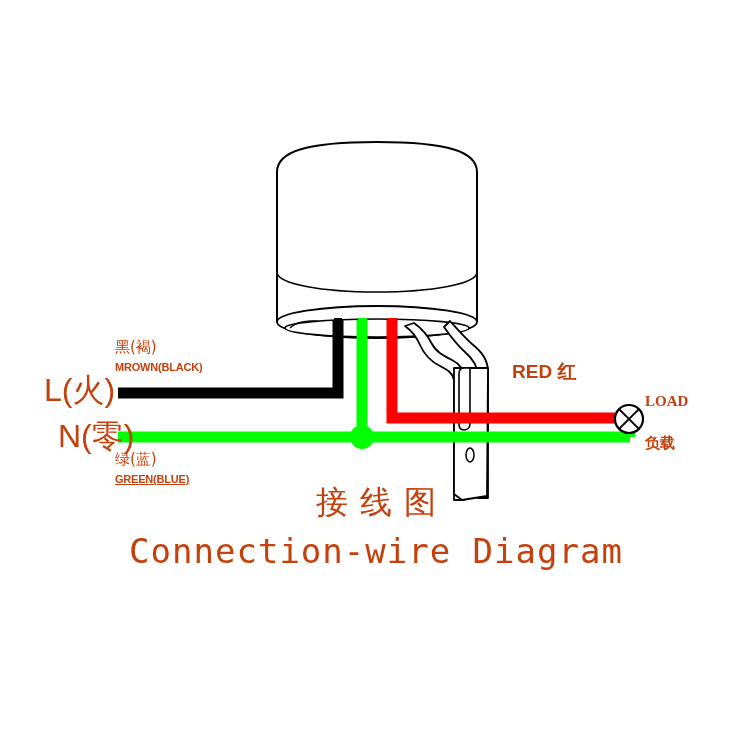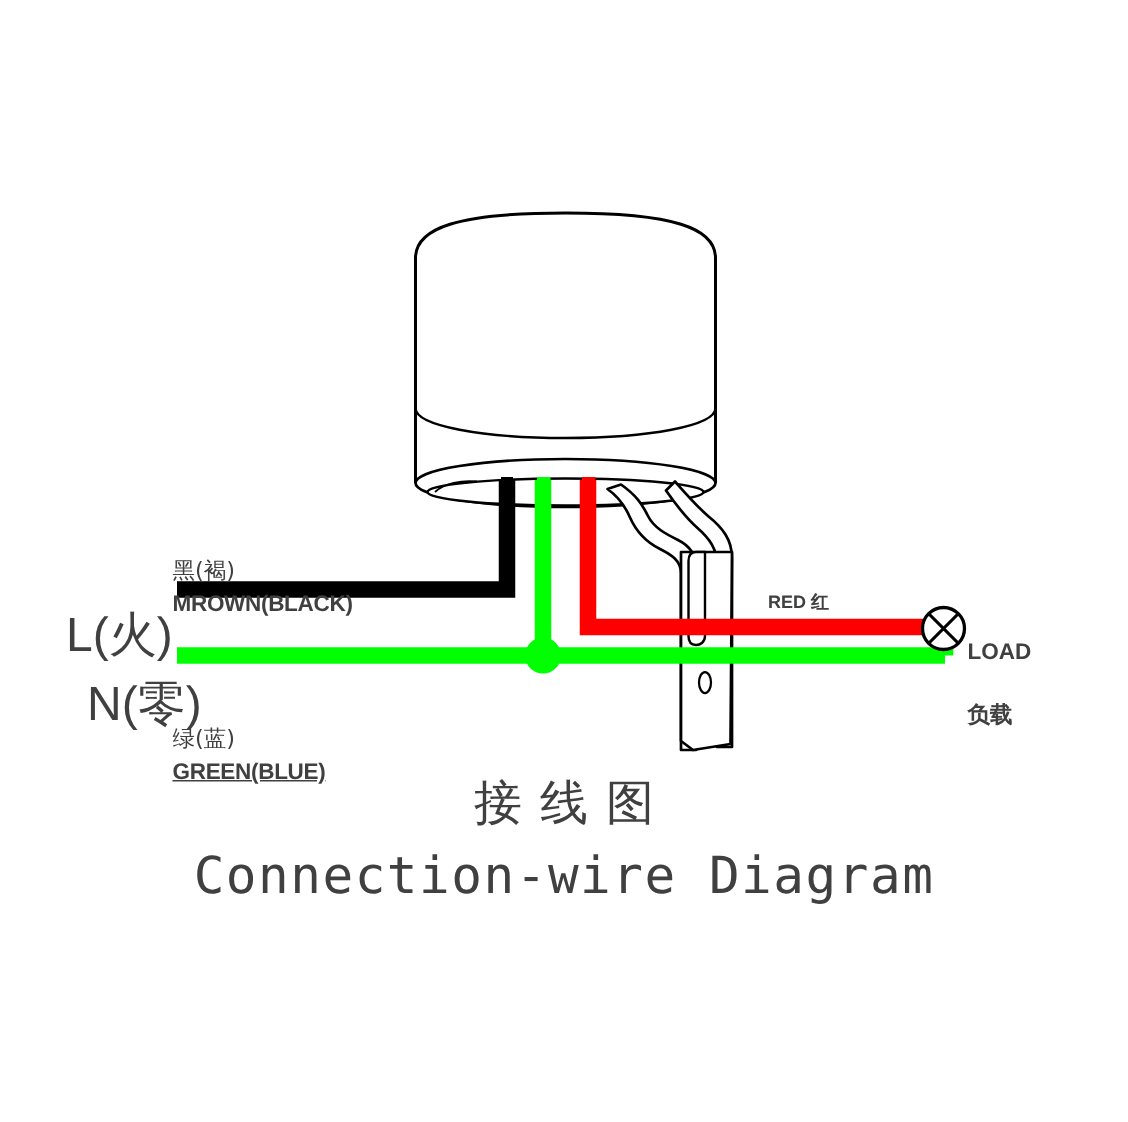--- a/index.html
+++ b/index.html
@@ -18,60 +18,59 @@
   #diagram-svg {
     position: absolute;
     left: 0;
     top: 0;
     width: 752px;
     height: 748px;
   }
   .txt {
     position: absolute;
     white-space: pre;
-    color: #404040;
+    color: #c2410c;
     line-height: 1;
-    margin-top: 33px;
   }
   
   .terminal-label {
     font-family: "Liberation Sans", sans-serif;
     font-size: 32px;
     letter-spacing: 0px;
   }
   #label-L { left: 44px;  top: 374px; }
   #label-N { left: 58px;  top: 420px; }
 
   
   .wire-note-cn {
     font-family: "DejaVu Sans", sans-serif;
     font-size: 15px;
   }
   .wire-note-en {
     font-family: "Liberation Sans", sans-serif;
-    font-size: 15px;
+    font-size: 11px;
     font-weight: 600;
     letter-spacing: -0.2px;
   }
   #note-black-cn { left: 115px; top: 340px; }
   #note-black-en { left: 115px; top: 362px; }
   #note-green-cn { left: 115px; top: 452px; }
   #note-green-en { left: 115px; top: 474px; text-decoration: underline; }
 
   #note-red {
     left: 512px;
     top: 362px;
     font-family: "Liberation Sans", sans-serif;
-    font-size: 12px;
+    font-size: 19px;
     font-weight: 600;
   }
 
   
   .load-label {
-    font-family: Liberation Sans, sans-serif;
+    font-family: Liberation Serif, serif;
     font-size: 15px;
     font-weight: 600;
     text-align: right;
   }
   #label-load-en { left: 645px; top: 394px; }
   #label-load-cn { left: 645px; top: 436px; }
 
   
   #title-cn {
     left: 0;

